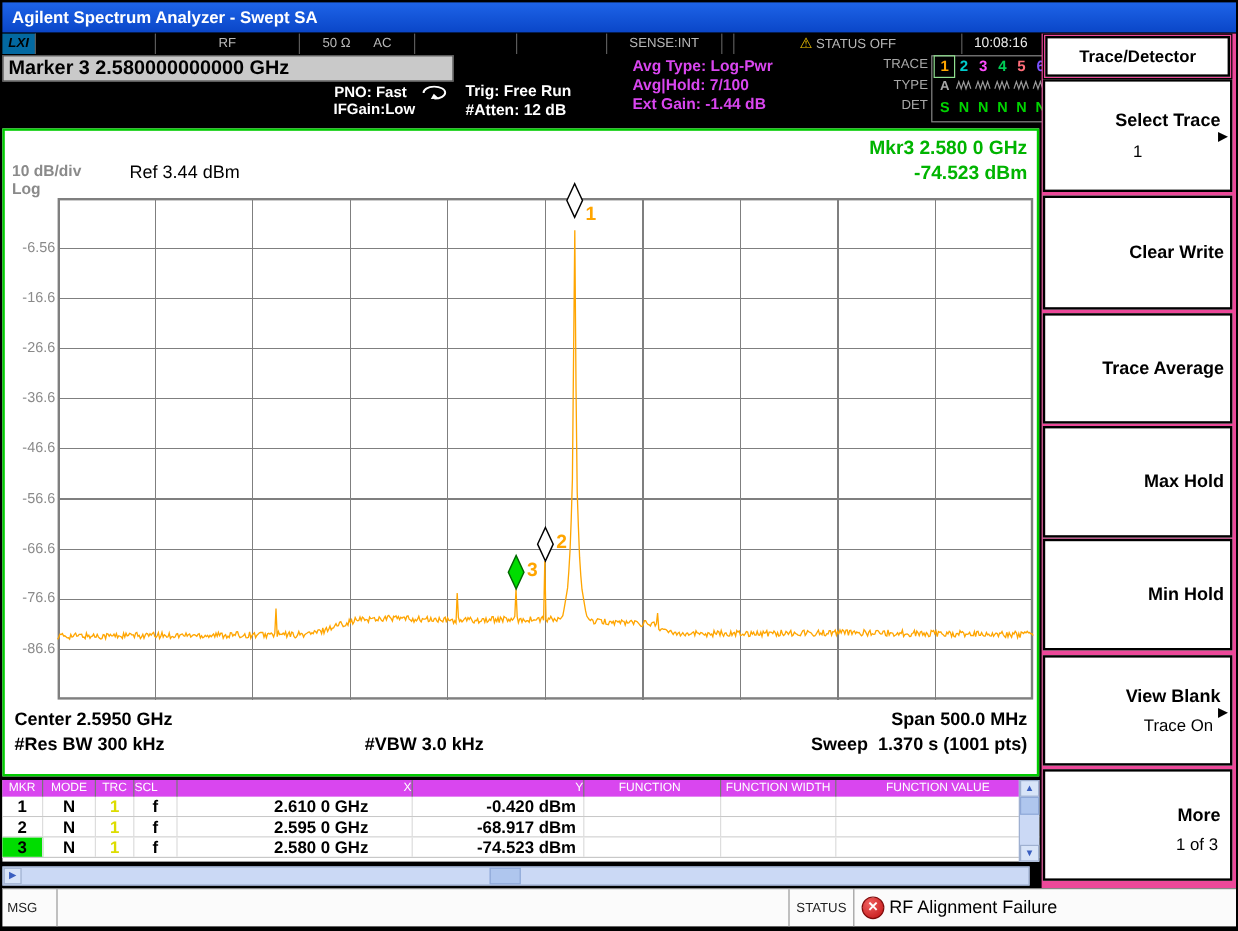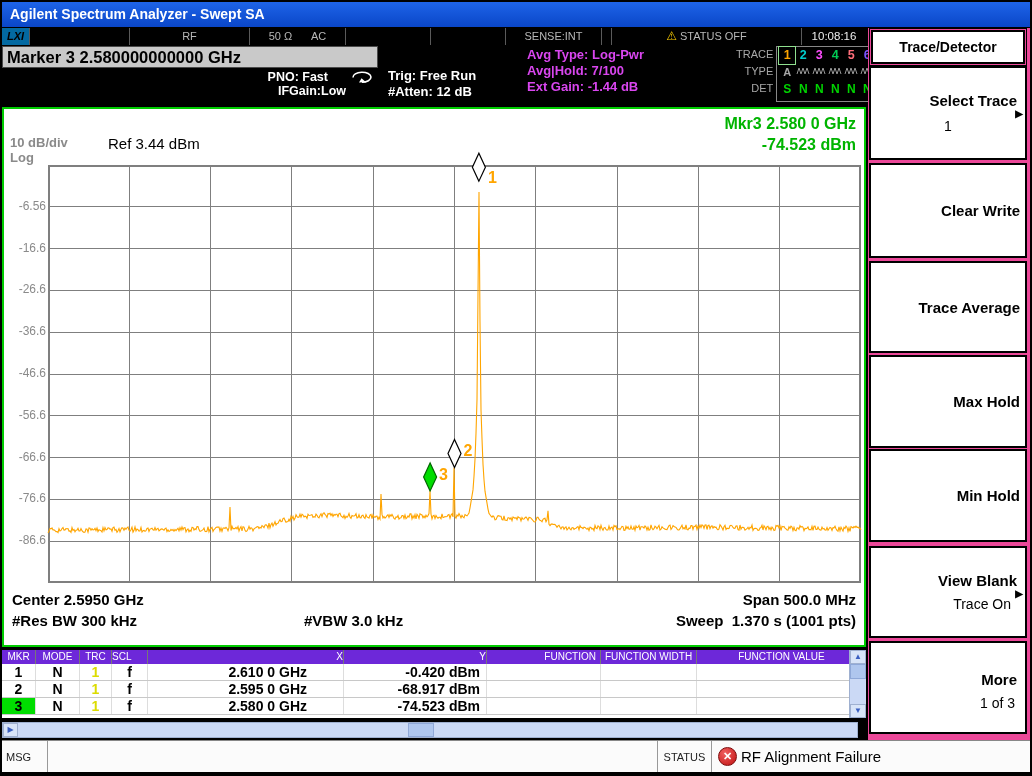--- a/index.html
+++ b/index.html
@@ -14,21 +14,21 @@
 .scell{border-right:1px solid #5a5a5a;text-align:center;height:100%;overflow:hidden}
 .lxi{width:28px;background:#0369a1;color:#000;font-weight:bold;font-style:italic}
 .w-a{width:100px}.w-rf{width:120px}.w-ohm{width:96px;display:flex;justify-content:space-evenly}.w-b{width:85px}.w-c{width:75px}
 .w-sense{width:96px}.w-d{width:10px}
 .w-align{width:190px}.w-time{flex:1;color:#ECECEC;font-size:11.5px;border-right:none}
 .warn-tri{color:#FFD000;font-size:12px;margin-right:3px}
 
 
 .markerbar{position:absolute;left:2px;top:46px;width:376px;height:22px;background:#C9C9C9;border:1px solid #4a4a4a;color:#000;font-weight:bold;font-size:16.5px;line-height:20px;padding-left:4px}
 .pnoblk{position:absolute;left:240px;top:70px;width:134px;color:#fff;font-weight:bold;font-size:12.5px;text-align:right}
-.pnoline1{display:flex;justify-content:flex-end;align-items:center;gap:22px}
+.pnoline1{display:flex;justify-content:flex-end;align-items:center;gap:11px}
 .pnoline2{padding-right:28px}
 .trigblk{position:absolute;left:388px;top:68px;color:#fff;font-weight:bold;font-size:13px;line-height:16px}
 .avgblk{position:absolute;left:527px;top:47px;color:#d946ef;font-weight:bold;font-size:13px;line-height:16px}
 
 
 .legend{position:absolute;left:736px;top:46px;width:130px;height:56px;font-size:11px;color:#A8A8A8;display:flex}
 .leglabels{width:42px;text-align:right;padding-right:3px;line-height:17px}
 .legvals{border:1px solid #888;flex:1;padding:0 2px;line-height:17px}
 .legrow{display:flex;height:17px;align-items:center}
 .legcell{width:16px;text-align:center;font-weight:bold;font-size:12.5px}
@@ -47,21 +47,21 @@
 .ylab{position:absolute;width:40px;left:2px;text-align:right;color:#8A8A8A;font-size:12px}
 .annBL1{position:absolute;left:8px;top:482px;font-size:15px;font-weight:bold;color:#000}
 .annBL2{position:absolute;left:8px;top:503px;font-size:15px;font-weight:bold;color:#000}
 .annBC{position:absolute;left:300px;top:503px;font-size:15px;font-weight:bold;color:#000}
 .annBR1{position:absolute;right:8px;top:482px;font-size:15px;font-weight:bold;color:#000}
 .annBR2{position:absolute;right:8px;top:503px;font-size:15px;font-weight:bold;color:#000;white-space:pre}
 .gl{stroke:#7F7F7F;stroke-width:1;shape-rendering:crispEdges}
 
 
 .mtable{position:absolute;left:2px;top:650px;width:864px;height:68px;background:#fff}
-.mthead{display:flex;height:14px;background:#6d28d9;color:#fff;font-size:10px;line-height:14px}
+.mthead{display:flex;height:14px;background:#d946ef;color:#fff;font-size:10px;line-height:14px}
 .mthead .hc{border-right:1px solid #777;text-align:center;overflow:hidden}
 .mtrow{display:flex;height:17px;font-size:14px;font-weight:bold;color:#000;border-bottom:1px solid #C8C8C8;background:#fff}
 .mtrow .rc{border-right:1px solid #DDD;text-align:center;line-height:16px;overflow:hidden}
 .c0{width:34px}.c1{width:44px}.c2{width:32px}.c3{width:36px}.c4{width:196px;text-align:right!important;padding-right:36px}
 .c5{width:143px;text-align:right!important;padding-right:6px}.c6{width:114px}.c7{width:96px}.c8{flex:1;border-right:none!important}
 .trcy{color:#DCDC00}
 .mkrsel{background:#00DD00}
 .vsb{position:absolute;right:0;top:0;width:17px;height:68px;background:#CBD9F5;border-left:1px solid #9FB0D0}
 .sbbtn{position:absolute;left:0;width:16px;height:14px;background:#D8E4F8;border:1px solid #9FB0D0;color:#3A5FC0;font-size:8px;text-align:center;line-height:12px}
 .vsb .up{top:0}.vsb .dn{bottom:0}
@@ -244,21 +244,21 @@
   </div>
 
   <div class="mtable">
     <div class="mthead" id="mthead">
         <div class="hc c0" style="text-align: center; padding-right: 0px;">MKR</div>
         <div class="hc c1" style="text-align: center; padding-right: 0px;">MODE</div>
         <div class="hc c2" style="text-align: center; padding-right: 0px;">TRC</div>
         <div class="hc c3" style="text-align: left; padding-right: 0px;">SCL</div>
         <div class="hc c4" style="text-align: center; padding-right: 0px;">X</div>
         <div class="hc c5" style="text-align: center; padding-right: 0px;">Y</div>
-        <div class="hc c6" style="text-align: right; padding-right: 4px;">FUNCTION</div>
+        <div class="hc c6" style="text-align: center; padding-right: 4px;">FUNCTION</div>
         <div class="hc c7" style="text-align: center; padding-right: 0px;">FUNCTION WIDTH</div>
         <div class="hc c8" style="text-align: center; padding-right: 0px;">FUNCTION VALUE</div>
       </div>
     <div id="mtrows">
         <div class="mtrow">
           <div class="rc c0">1</div>
           <div class="rc c1">N</div>
           <div class="rc c2 trcy">1</div>
           <div class="rc c3">f</div>
           <div class="rc c4">2.610 0 GHz</div>

